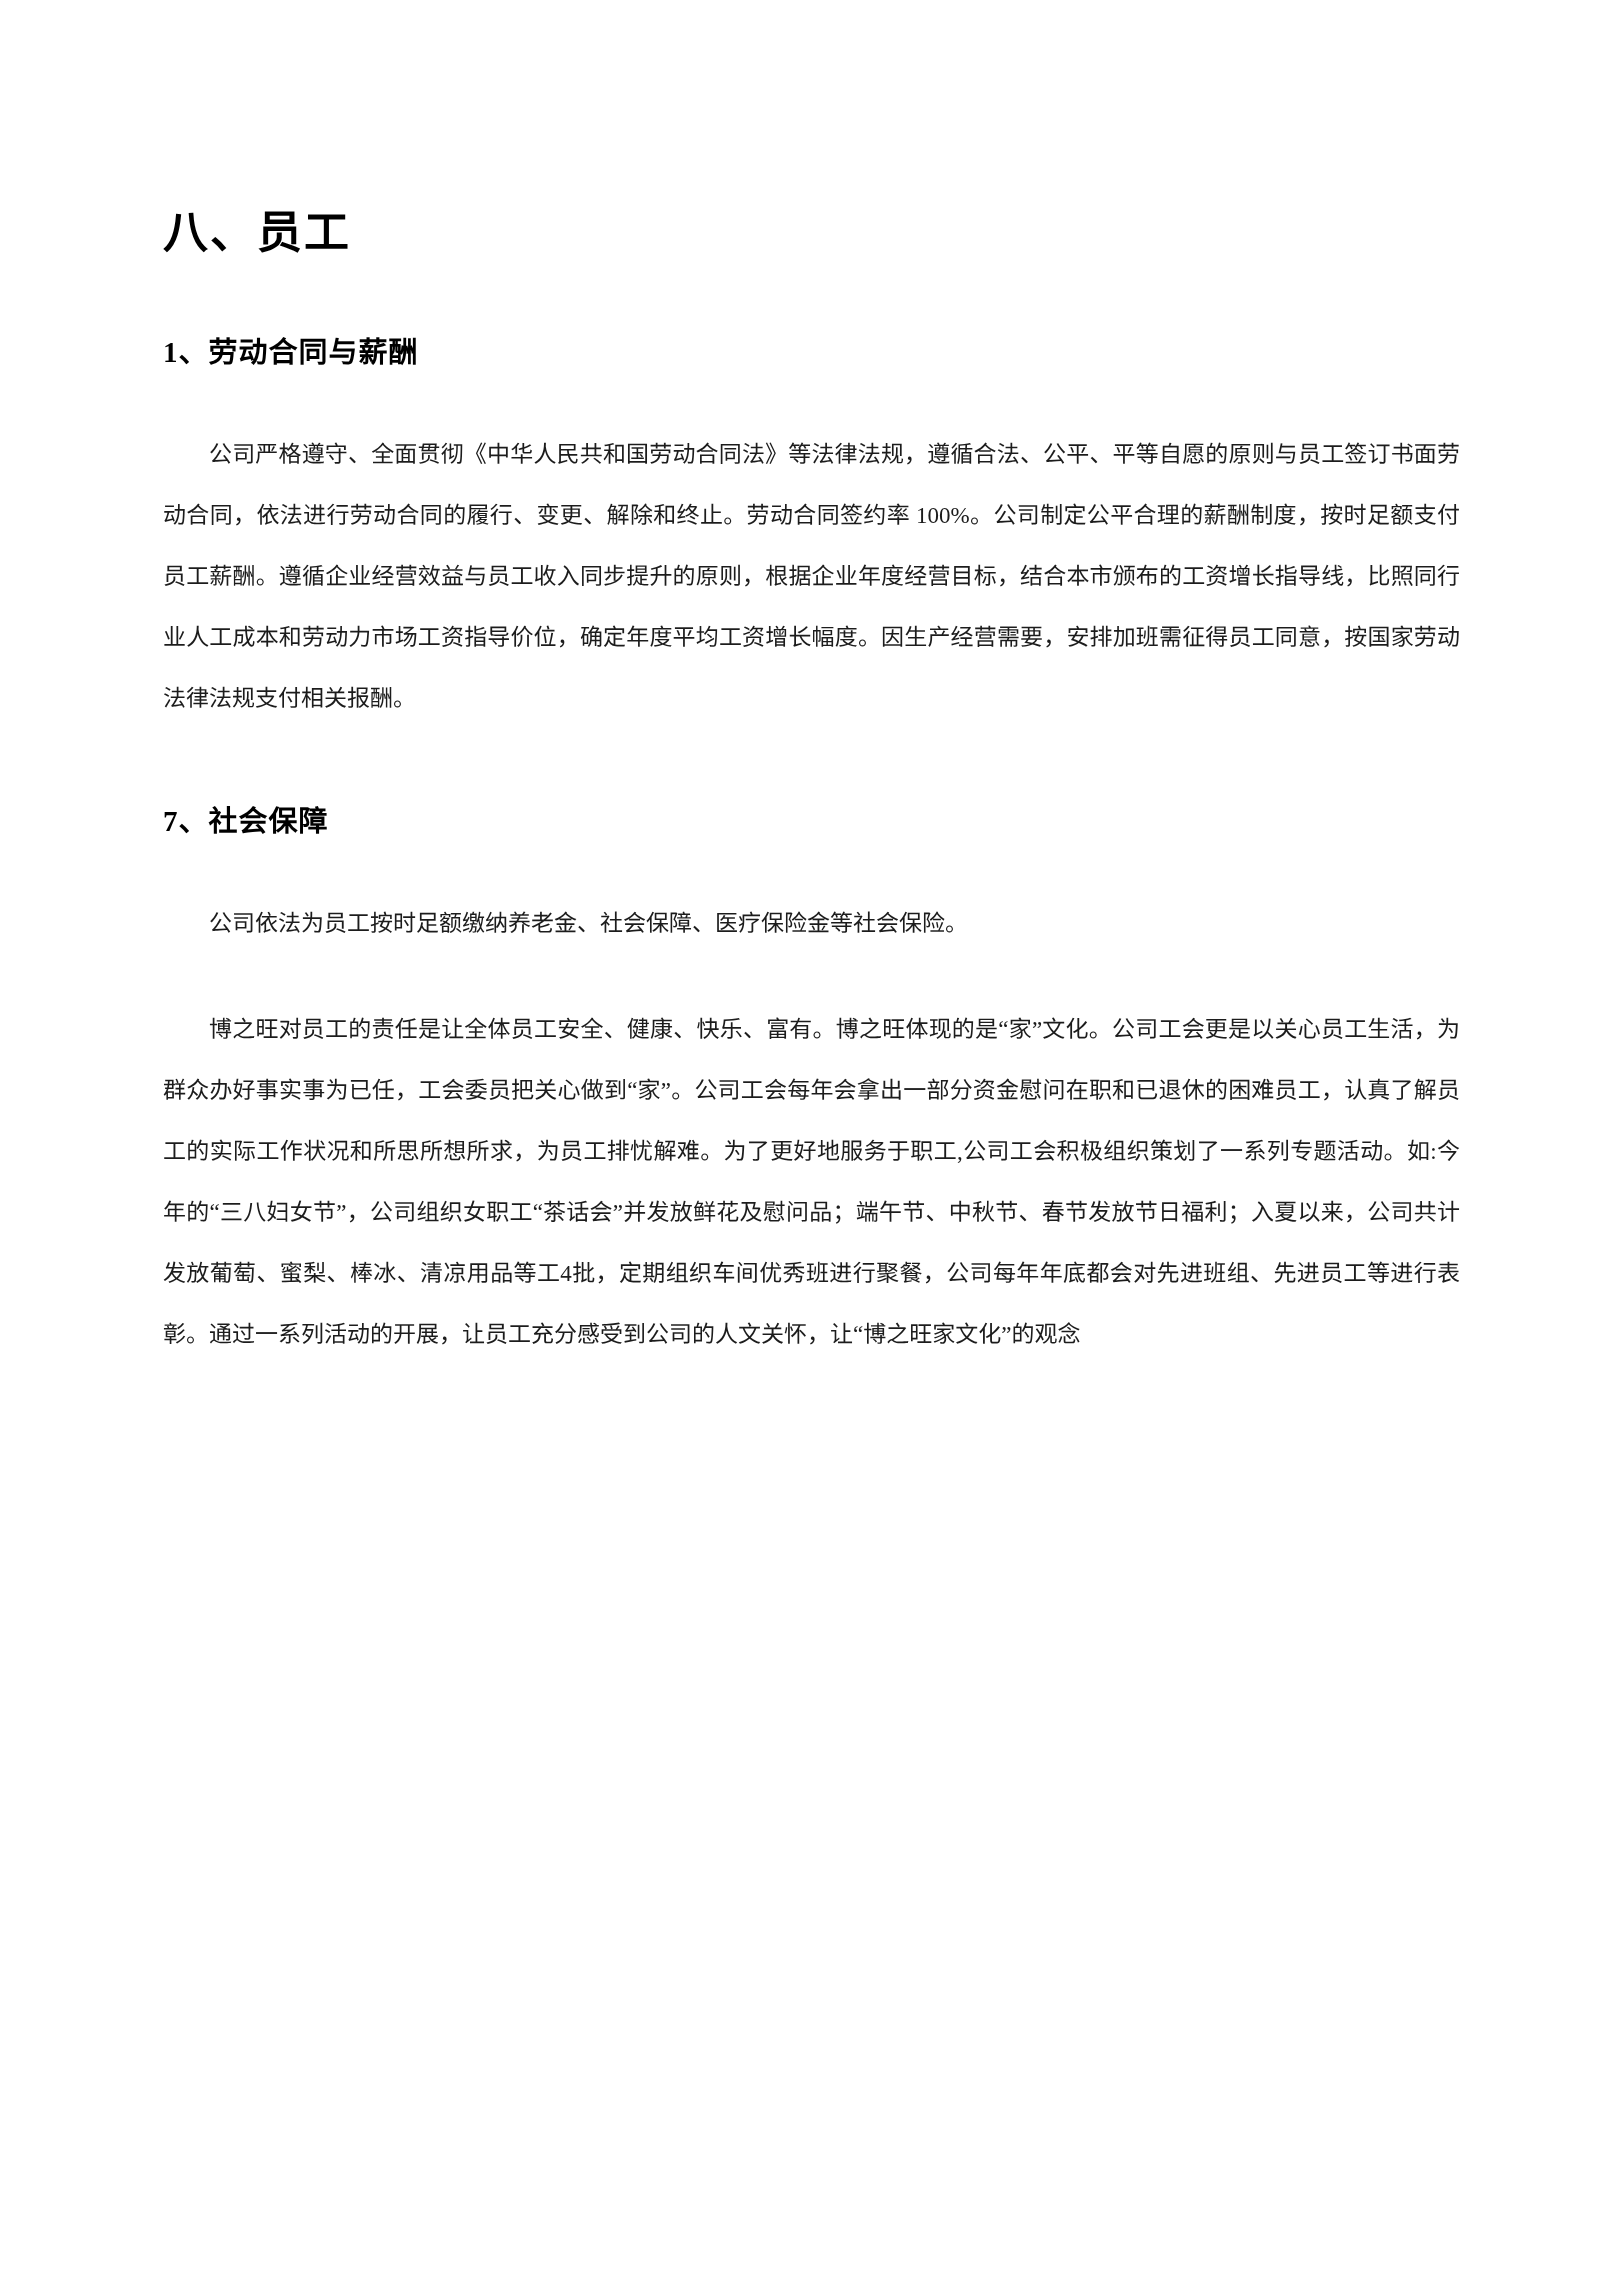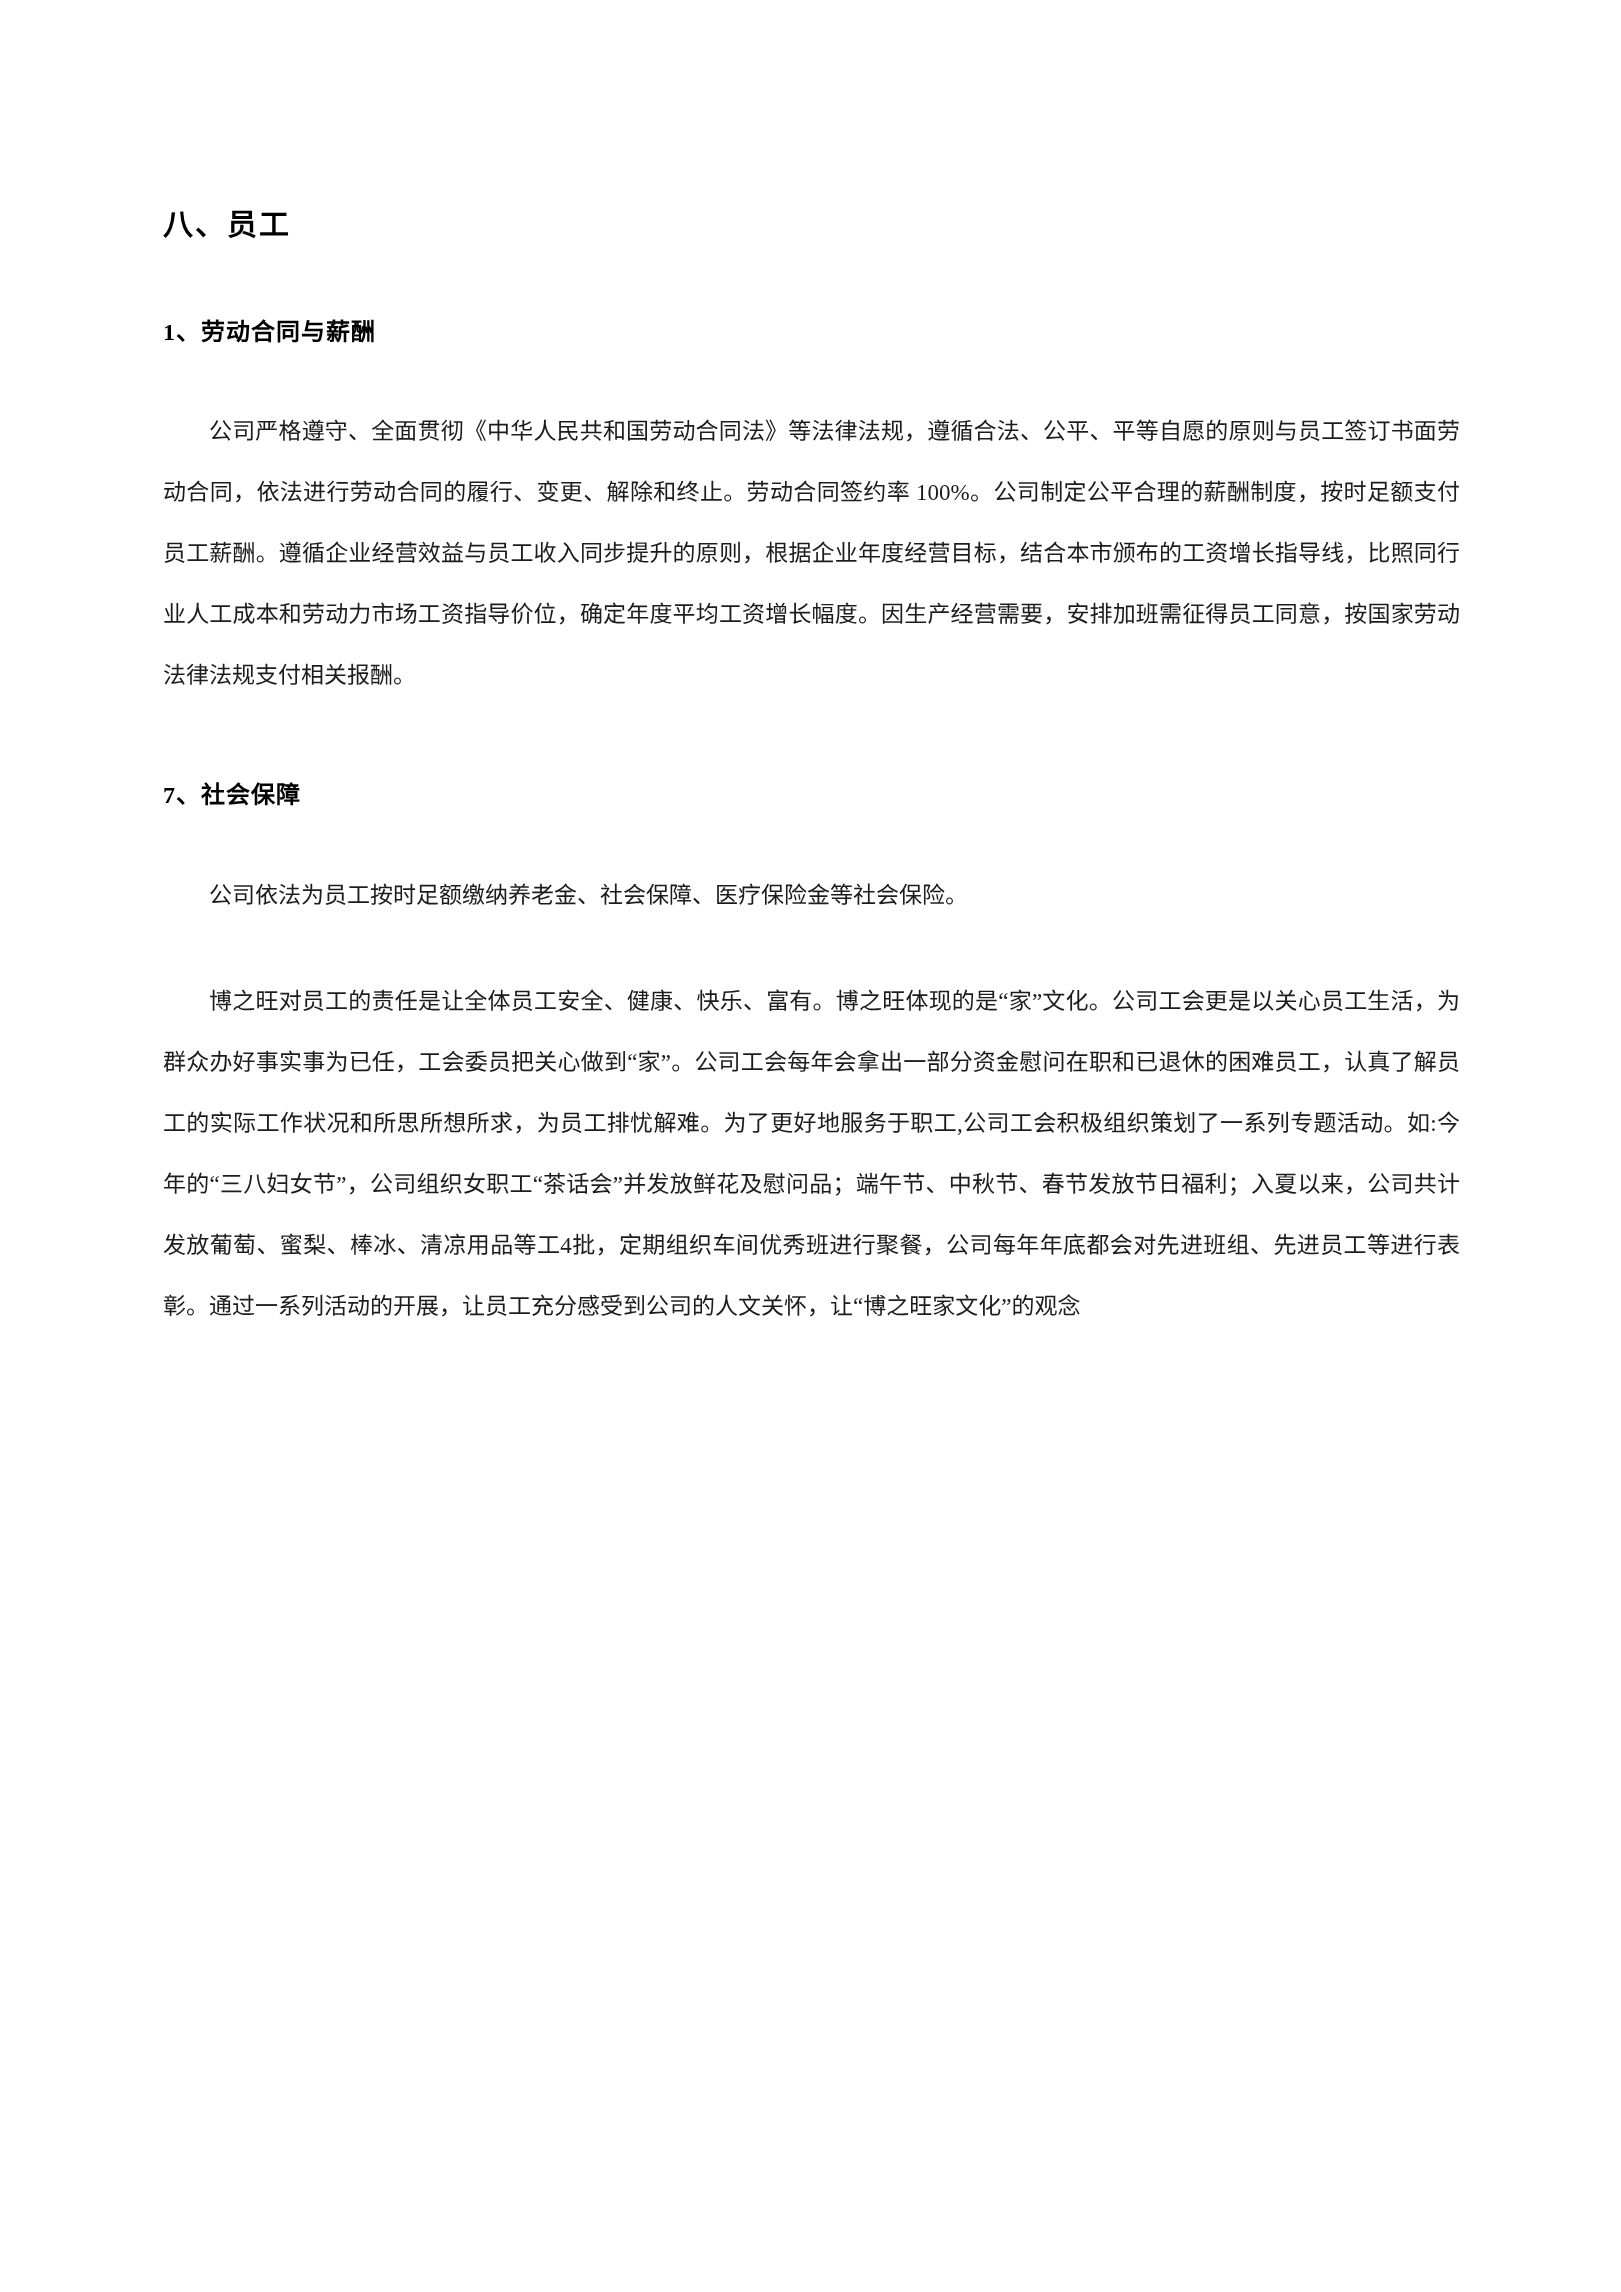--- a/index.html
+++ b/index.html
@@ -13,29 +13,29 @@
     height: 2293px;
     margin: 0 auto;
     background: #ffffff;
     box-sizing: border-box;
     padding: 208px 161px 0 163px;
     font-family: "Liberation Serif", "DejaVu Serif", serif;
     color: #1c1c1c;
     overflow: hidden;
   }
   .doc-title {
-    font-size: 30px;
+    font-size: 45px;
     line-height: 1.15;
     font-weight: 700;
     color: #000000;
     margin: 0;
     letter-spacing: 2px;
   }
   .section-heading {
-    font-size: 24px;
+    font-size: 29px;
     line-height: 1.15;
     font-weight: 700;
     color: #000000;
     margin: 76px 0 55px 0;
     letter-spacing: 1px;
   }
   .body-paragraph {
     font-size: 23px;
     line-height: 61px;
     text-align: justify;

